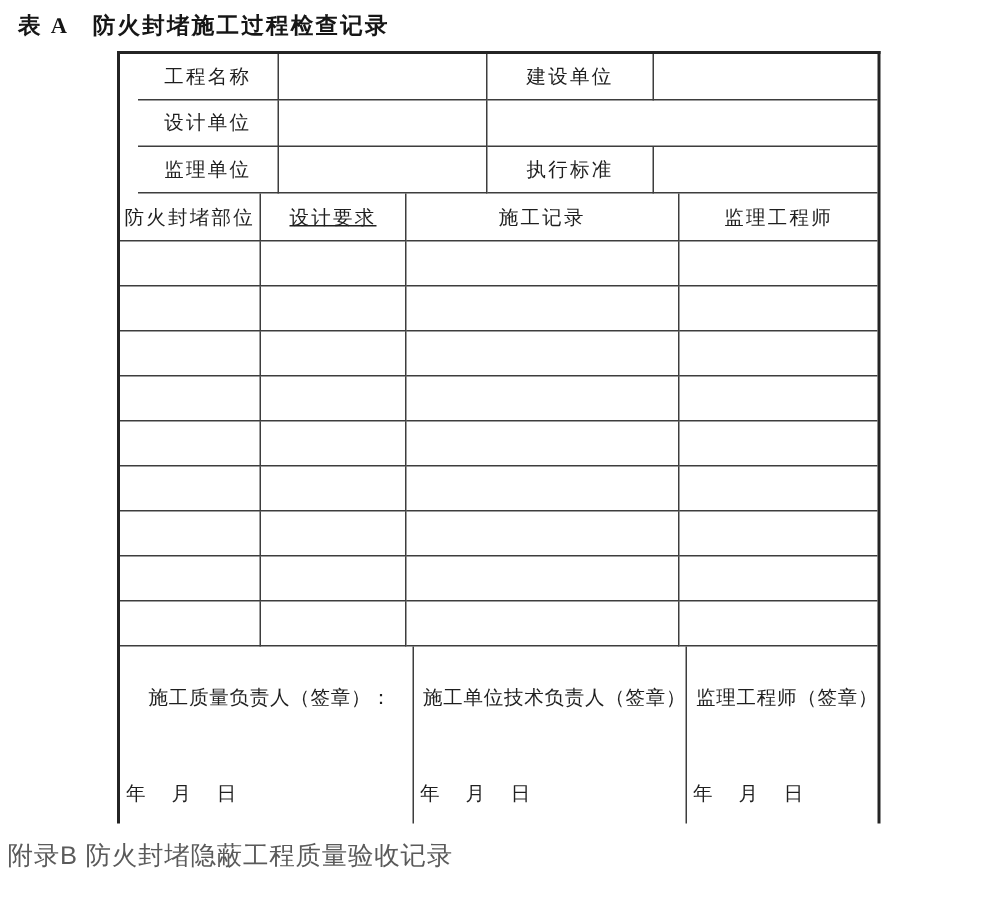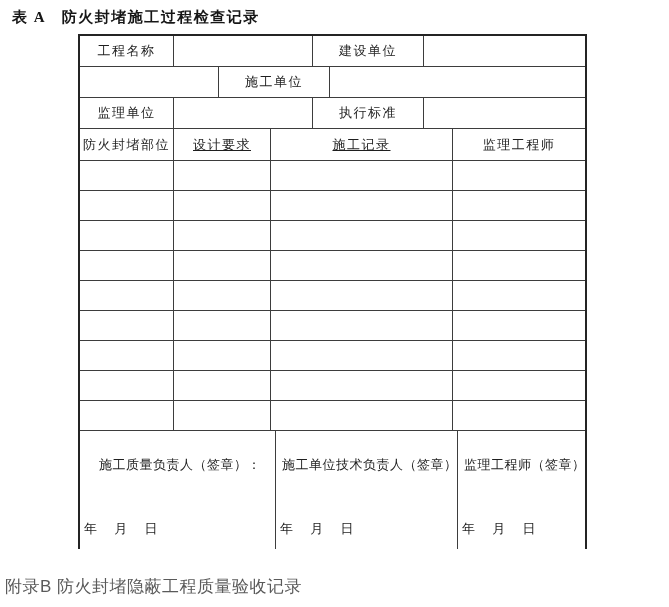--- a/index.html
+++ b/index.html
@@ -31,49 +31,49 @@
     border-bottom:1px solid #3d3d3d;
     display:flex;align-items:center;justify-content:center;
     font-size:13px;letter-spacing:1.5px;
     overflow:hidden;white-space:nowrap;
   }
   .cell.last{border-right:none;}
   .info-row{height:31px;}
   .header-row{height:32px;}
   .data-row{height:30px;}
   
-  .w-lab1{width:94px;}
+  .w-lab1{width:94px;margin-left:12px;}
   .w-val1{width:139px;}
   .w-lab2{width:111px;font-family:Liberation Serif, serif;}
   .w-val2{flex:1;}
   
   .w-c1{width:94px;}
   .w-c2{width:97px;text-decoration:underline;}
-  .w-c3{width:182px;text-decoration:underline;}
+  .w-c3{width:182px;}
   .w-c4{flex:1;}
   
   .sig-row{height:118px;}
   .sig-cell{
     box-sizing:border-box;
     border-right:1px solid #3d3d3d;
     display:flex;flex-direction:column;justify-content:space-between;
     padding:25px 4px 11px 4px;
     font-size:13px;
     overflow:hidden;
   }
   .sig-cell.last{border-right:none;}
   .sig-c1{width:196px;}
   .sig-c2{width:182px;}
   .sig-c3{flex:1;}
   .sig-label{letter-spacing:0.5px;white-space:nowrap;}
   .sig-c1 .sig-label{padding-left:15px;}
   .sig-c2 .sig-label,.sig-c3 .sig-label{padding-left:2px;}
   .sig-date{text-align:left;letter-spacing:1px;word-spacing:12px;white-space:nowrap;}
   .footer-caption{
-    position:absolute;left:5px;top:575px;
+    position:absolute;left:5px;top:559px;
     font-family:"Liberation Sans","DejaVu Sans",sans-serif;
     font-size:17px;color:#5a5a5a;letter-spacing:0.5px;text-align:center;
   }
 </style>
 </head>
 <body>
 
 <div class="page">
 
   <div class="table-title">表 A　防火封堵施工过程检查记录</div>
@@ -81,22 +81,22 @@
   <div class="form-table">
 
     <div class="row info-row">
       <div class="cell w-lab1">工程名称</div>
       <div class="cell w-val1"></div>
       <div class="cell w-lab2">建设单位</div>
       <div class="cell w-val2 last"></div>
     </div>
 
     <div class="row info-row">
+      <div class="cell w-lab1">设计单位</div>
       <div class="cell w-val1"></div>
-      <div class="cell w-lab2">施工单位</div>
       <div class="cell w-val2 last"></div>
     </div>
 
     <div class="row info-row">
       <div class="cell w-lab1">监理单位</div>
       <div class="cell w-val1"></div>
       <div class="cell w-lab2">执行标准</div>
       <div class="cell w-val2 last"></div>
     </div>
 

